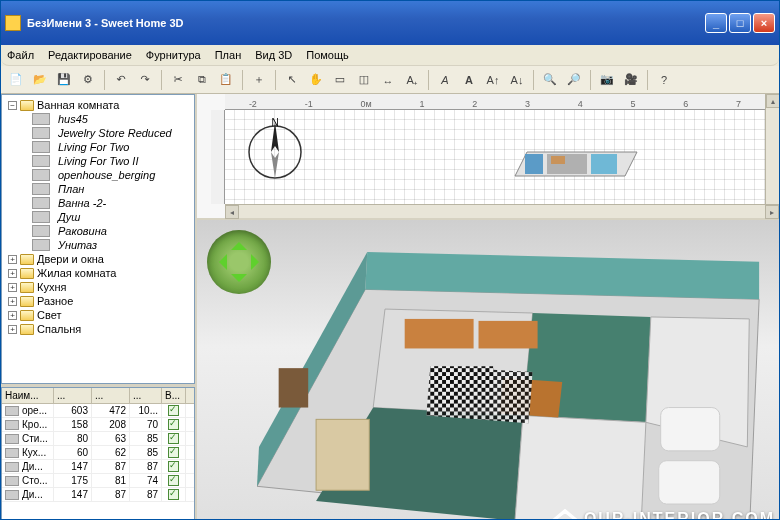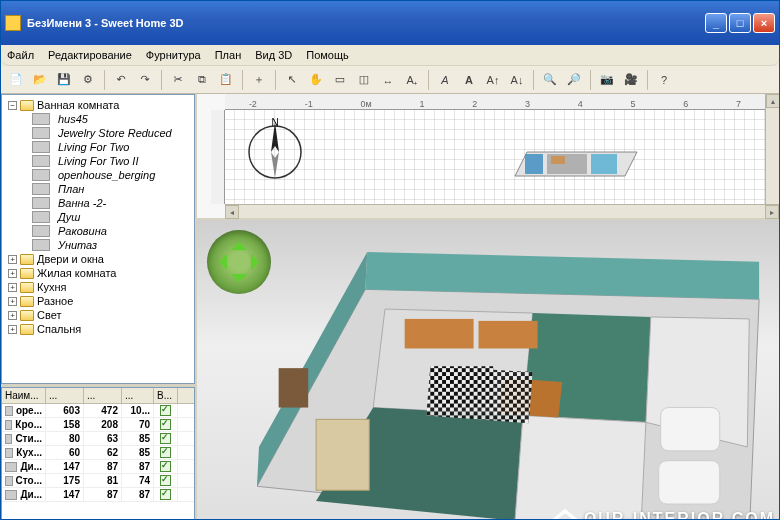--- a/index.html
+++ b/index.html
@@ -22,23 +22,23 @@
   .tree-item.child { padding-left: 28px; font-style: italic; gap: 8px; }
   .tree-item.cat { padding-left: 4px; }
   .expander { width:9px; height:9px; border:1px solid #888; display:inline-flex; align-items:center; justify-content:center; font-size:8px; color:#333; background:white;}
   .folder-icon { width:14px; height:11px; background: linear-gradient(#fff6c6,#f5cf5b); border:1px solid #ba9326; border-radius:1px 1px 0 0;}
   .thumb { width:18px; height:12px; background:#ccc; border:1px solid #999; }
   .splitH { height:3px; background:#d6d2c2; cursor:row-resize;}
   .furntable { border:1px solid #7f9db9; background:white; height:150px; overflow:hidden; display:flex; flex-direction:column;}
   .ft-head { display:flex; background:#ece9d8; border-bottom:1px solid #c0bba8; }
   .ft-head div { border-right:1px solid #c0bba8; padding:2px 3px; font-size:10px; overflow:hidden; white-space:nowrap; }
   .ft-body { overflow:auto; flex:1; }
-  .ft-row { display:flex; border-bottom:1px solid #eee;font-weight:bold; }
+  .ft-row { display:flex; border-bottom:1px solid #eee; }
   .ft-row div { border-right:1px solid #eee; padding:1px 3px; font-size:10px; overflow:hidden; white-space:nowrap; display:flex; align-items:center;}
-  .c0 { width:44px } .c1 { width:38px; justify-content:flex-end;} .c2{width:38px; justify-content:flex-end;} .c3{width:32px; justify-content:flex-end;} .c4{width:24px; justify-content:center;}
+  .c0 { width:52px } .c1 { width:38px; justify-content:flex-end;} .c2{width:38px; justify-content:flex-end;} .c3{width:32px; justify-content:flex-end;} .c4{width:24px; justify-content:center;}
   .chk { width:11px; height:11px; border:1px solid #4a8a37; background:#e9f7e2; position:relative; }
   .chk::after{content:"✓"; font-size:9px; color:#2e7d20; position:absolute; top:-2px; left:0;}
   .rightcol { flex:1; display:flex; flex-direction:column; }
   .planpane { height:126px; background:#f7f7f7; border-bottom:2px solid #d6d2c2; position:relative; }
   .ruler-h { position:absolute; left:28px; right:14px; top:0; height:16px; background:#f0f0f0; border-bottom:1px solid #999; display:flex; align-items:flex-end; justify-content:space-around; font-size:9px; color:#666;}
   .ruler-v { position:absolute; left:14px; top:16px; bottom:14px; width:14px; background:#f0f0f0; border-right:1px solid #999; }
   .plancanvas { position:absolute; left:28px; top:16px; right:14px; bottom:14px; background: repeating-linear-gradient(#fff,#fff 9px,#e5e5e5 9px,#e5e5e5 10px), repeating-linear-gradient(90deg,#fff,#fff 9px,#e5e5e5 9px,#e5e5e5 10px); background-blend-mode:multiply; overflow:hidden;}
   .compass { position:absolute; left:18px; top:6px; width:64px; height:64px; }
   .compass svg { width:100%; height:100%; }
   .minihouse { position:absolute; right:120px; top:30px; width:140px; height:46px; }

